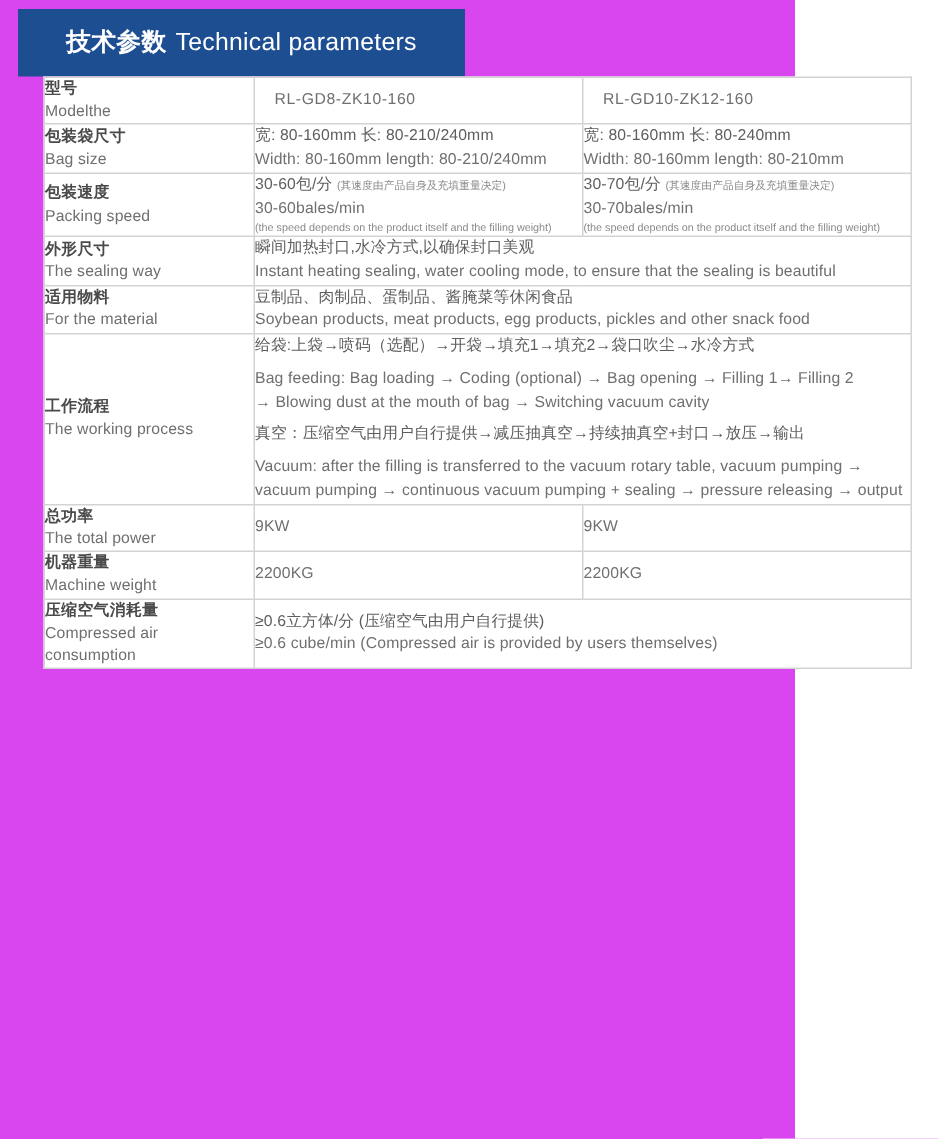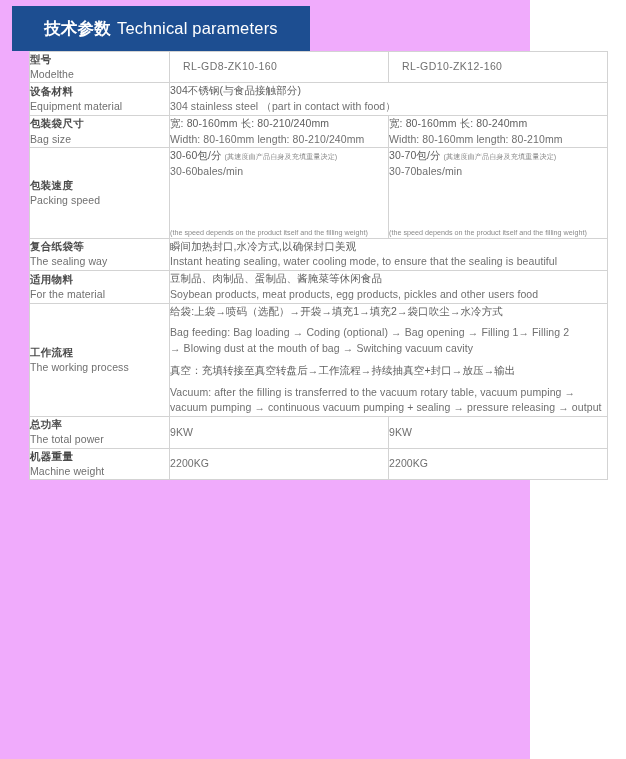--- a/index.html
+++ b/index.html
@@ -12,21 +12,21 @@
     height: 759px;
     font-family: "Liberation Sans", "DejaVu Sans", sans-serif;
     color: #6a6a6a;
     overflow: hidden;
   }
 
   .page {
     position: relative;
     width: 530px;
     height: 759px;
-    background: #f0abfc;
+    background: #d946ef;
   }
 
   
   .header-banner {
     position: absolute;
     left: 12px;
     top: 6px;
     width: 298px;
     height: 45px;
     background: #1d4e91;
@@ -103,21 +103,20 @@
   .val-line.mono-model {
     font-size: 10.5px;
     letter-spacing: 0.4px;
     padding-left: 13px;
   }
   .val-note {
     font-size: 7.2px;
     color: #8a8a8a;
     line-height: 1.35;
     letter-spacing: 0;
-    margin-top: 48px;
   }
   .inline-note {
     font-size: 7.2px;
     color: #8a8a8a;
     letter-spacing: 0;
   }
   .gap-line { height: 6px; }
 
   .center-pad { padding-left: 20px; }
 </style>
@@ -147,30 +146,20 @@
         </td>
         <td class="val-cell center-pad">
           <div class="val-line mono-model">RL-GD8-ZK10-160</div>
         </td>
         <td class="val-cell center-pad">
           <div class="val-line mono-model">RL-GD10-ZK12-160</div>
         </td>
       </tr>
 
 
-      <tr>
-        <td class="label-cell">
-          <div class="label-zh">设备材料</div>
-          <div class="label-en">Equipment material</div>
-        </td>
-        <td class="val-cell" colspan="2">
-          <div class="val-line zh">304不锈钢(与食品接触部分)</div>
-          <div class="val-line">304 stainless steel （part in contact with food）</div>
-        </td>
-      </tr>
 
 
       <tr>
         <td class="label-cell">
           <div class="label-zh">包装袋尺寸</div>
           <div class="label-en">Bag size</div>
         </td>
         <td class="val-cell">
           <div class="val-line zh">宽: 80-160mm 长: 80-210/240mm</div>
           <div class="val-line">Width: 80-160mm length: 80-210/240mm</div>
@@ -193,52 +182,52 @@
         </td>
         <td class="val-cell center-pad">
           <div class="val-line zh"><span>30-70包/分</span> <span class="inline-note">(其速度由产品自身及充填重量决定)</span></div>
           <div class="val-line">30-70bales/min</div>
           <div class="val-note">(the speed depends on the product itself and the filling weight)</div>
         </td>
       </tr>
 
       <tr>
         <td class="label-cell">
-          <div class="label-zh">复合纸袋等</div>
+          <div class="label-zh">外形尺寸</div>
           <div class="label-en">The sealing way</div>
         </td>
         <td class="val-cell" colspan="2">
           <div class="val-line zh">瞬间加热封口,水冷方式,以确保封口美观</div>
           <div class="val-line">Instant heating sealing, water cooling mode, to ensure that the sealing is beautiful</div>
         </td>
       </tr>
 
       <tr>
         <td class="label-cell">
           <div class="label-zh">适用物料</div>
           <div class="label-en">For the material</div>
         </td>
         <td class="val-cell" colspan="2">
           <div class="val-line zh">豆制品、肉制品、蛋制品、酱腌菜等休闲食品</div>
-          <div class="val-line">Soybean products, meat products, egg products, pickles and other users food</div>
+          <div class="val-line">Soybean products, meat products, egg products, pickles and other snack food</div>
         </td>
       </tr>
 
       <tr>
         <td class="label-cell">
           <div class="label-zh">工作流程</div>
           <div class="label-en">The working process</div>
         </td>
         <td class="val-cell" colspan="2">
           <div class="val-line zh">给袋:上袋→喷码（选配）→开袋→填充1→填充2→袋口吹尘→水冷方式</div>
           <div class="gap-line"></div>
           <div class="val-line">Bag feeding: Bag loading → Coding (optional) → Bag opening → Filling 1→ Filling 2</div>
           <div class="val-line">→ Blowing dust at the mouth of bag → Switching vacuum cavity</div>
           <div class="gap-line"></div>
-          <div class="val-line zh">真空：充填转接至真空转盘后→工作流程→持续抽真空+封口→放压→输出</div>
+          <div class="val-line zh">真空：压缩空气由用户自行提供→减压抽真空→持续抽真空+封口→放压→输出</div>
           <div class="gap-line"></div>
           <div class="val-line">Vacuum: after the filling is transferred to the vacuum rotary table, vacuum pumping →</div>
           <div class="val-line">  vacuum pumping → continuous vacuum pumping + sealing → pressure releasing → output</div>
         </td>
       </tr>
 
       <tr>
         <td class="label-cell">
           <div class="label-zh">总功率</div>
           <div class="label-en">The total power</div>
@@ -258,17 +247,27 @@
         </td>
         <td class="val-cell center-pad">
           <div class="val-line">2200KG</div>
         </td>
         <td class="val-cell center-pad">
           <div class="val-line">2200KG</div>
         </td>
       </tr>
 
 
+      <tr>
+        <td class="label-cell">
+          <div class="label-zh">压缩空气消耗量</div>
+          <div class="label-en">Compressed air consumption</div>
+        </td>
+        <td class="val-cell" colspan="2">
+          <div class="val-line zh">≥0.6立方体/分 (压缩空气由用户自行提供)</div>
+          <div class="val-line">≥0.6 cube/min (Compressed air is provided by users themselves)</div>
+        </td>
+      </tr>
 
     </tbody>
   </table>
 
 </div>
 
 </body></html>

